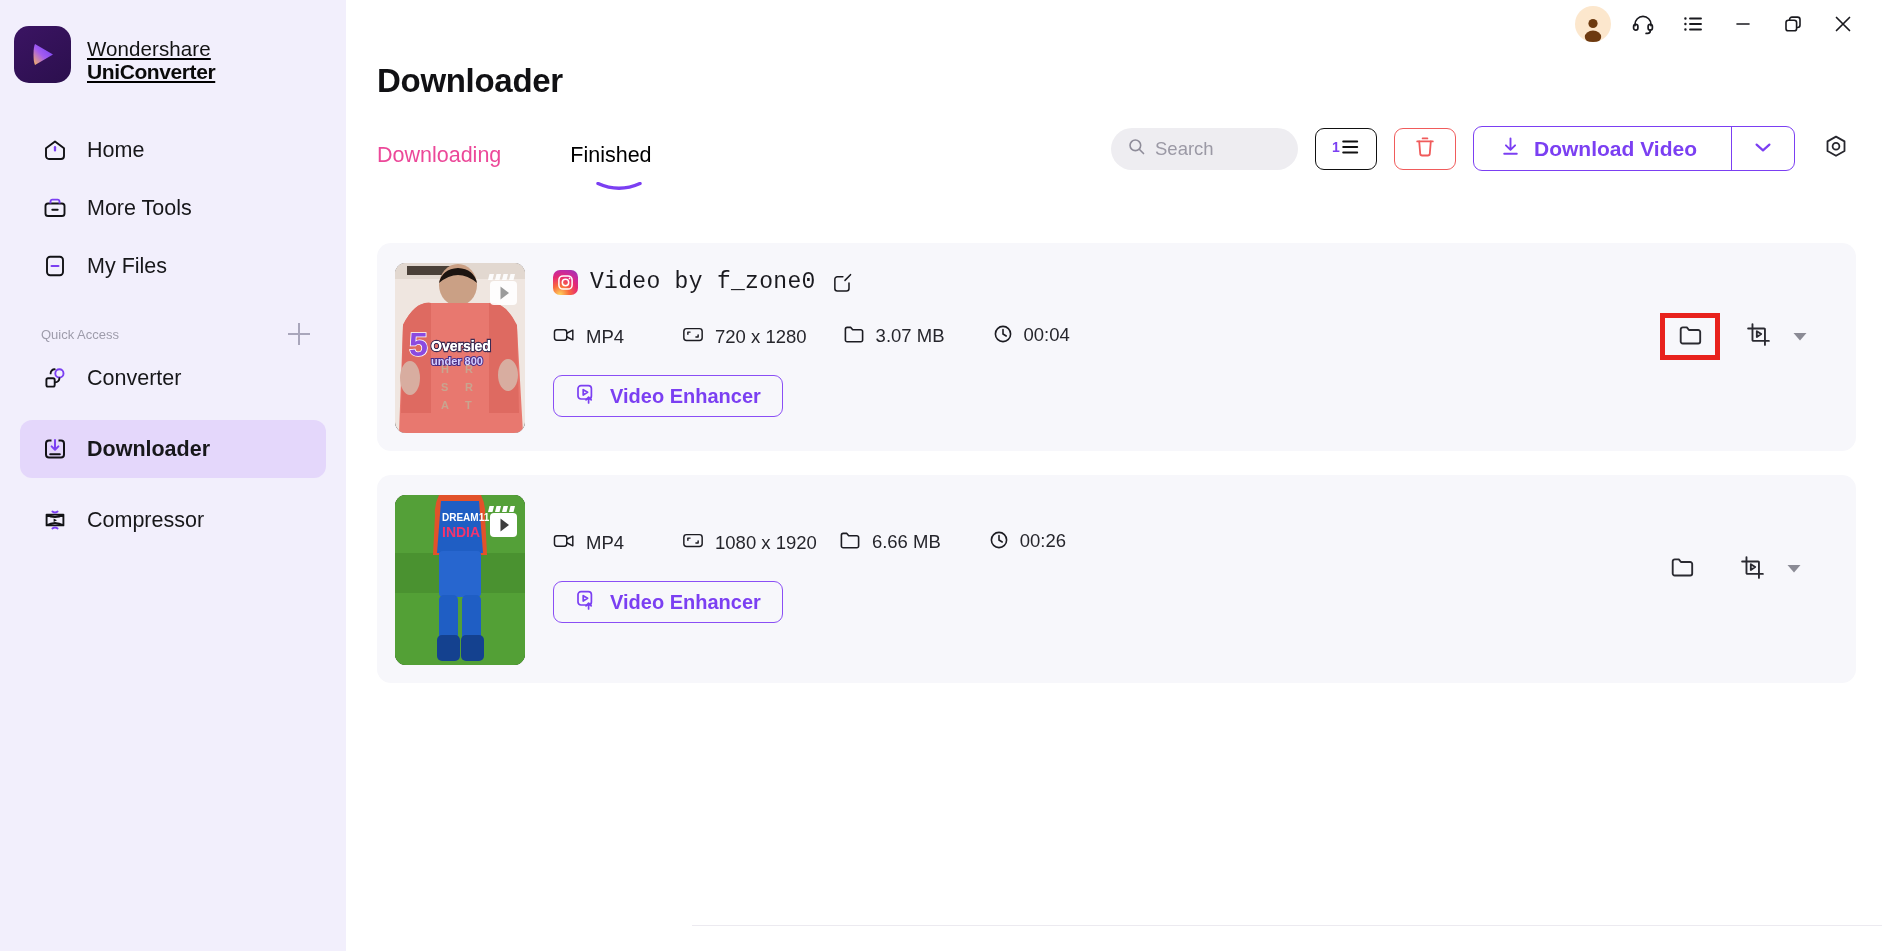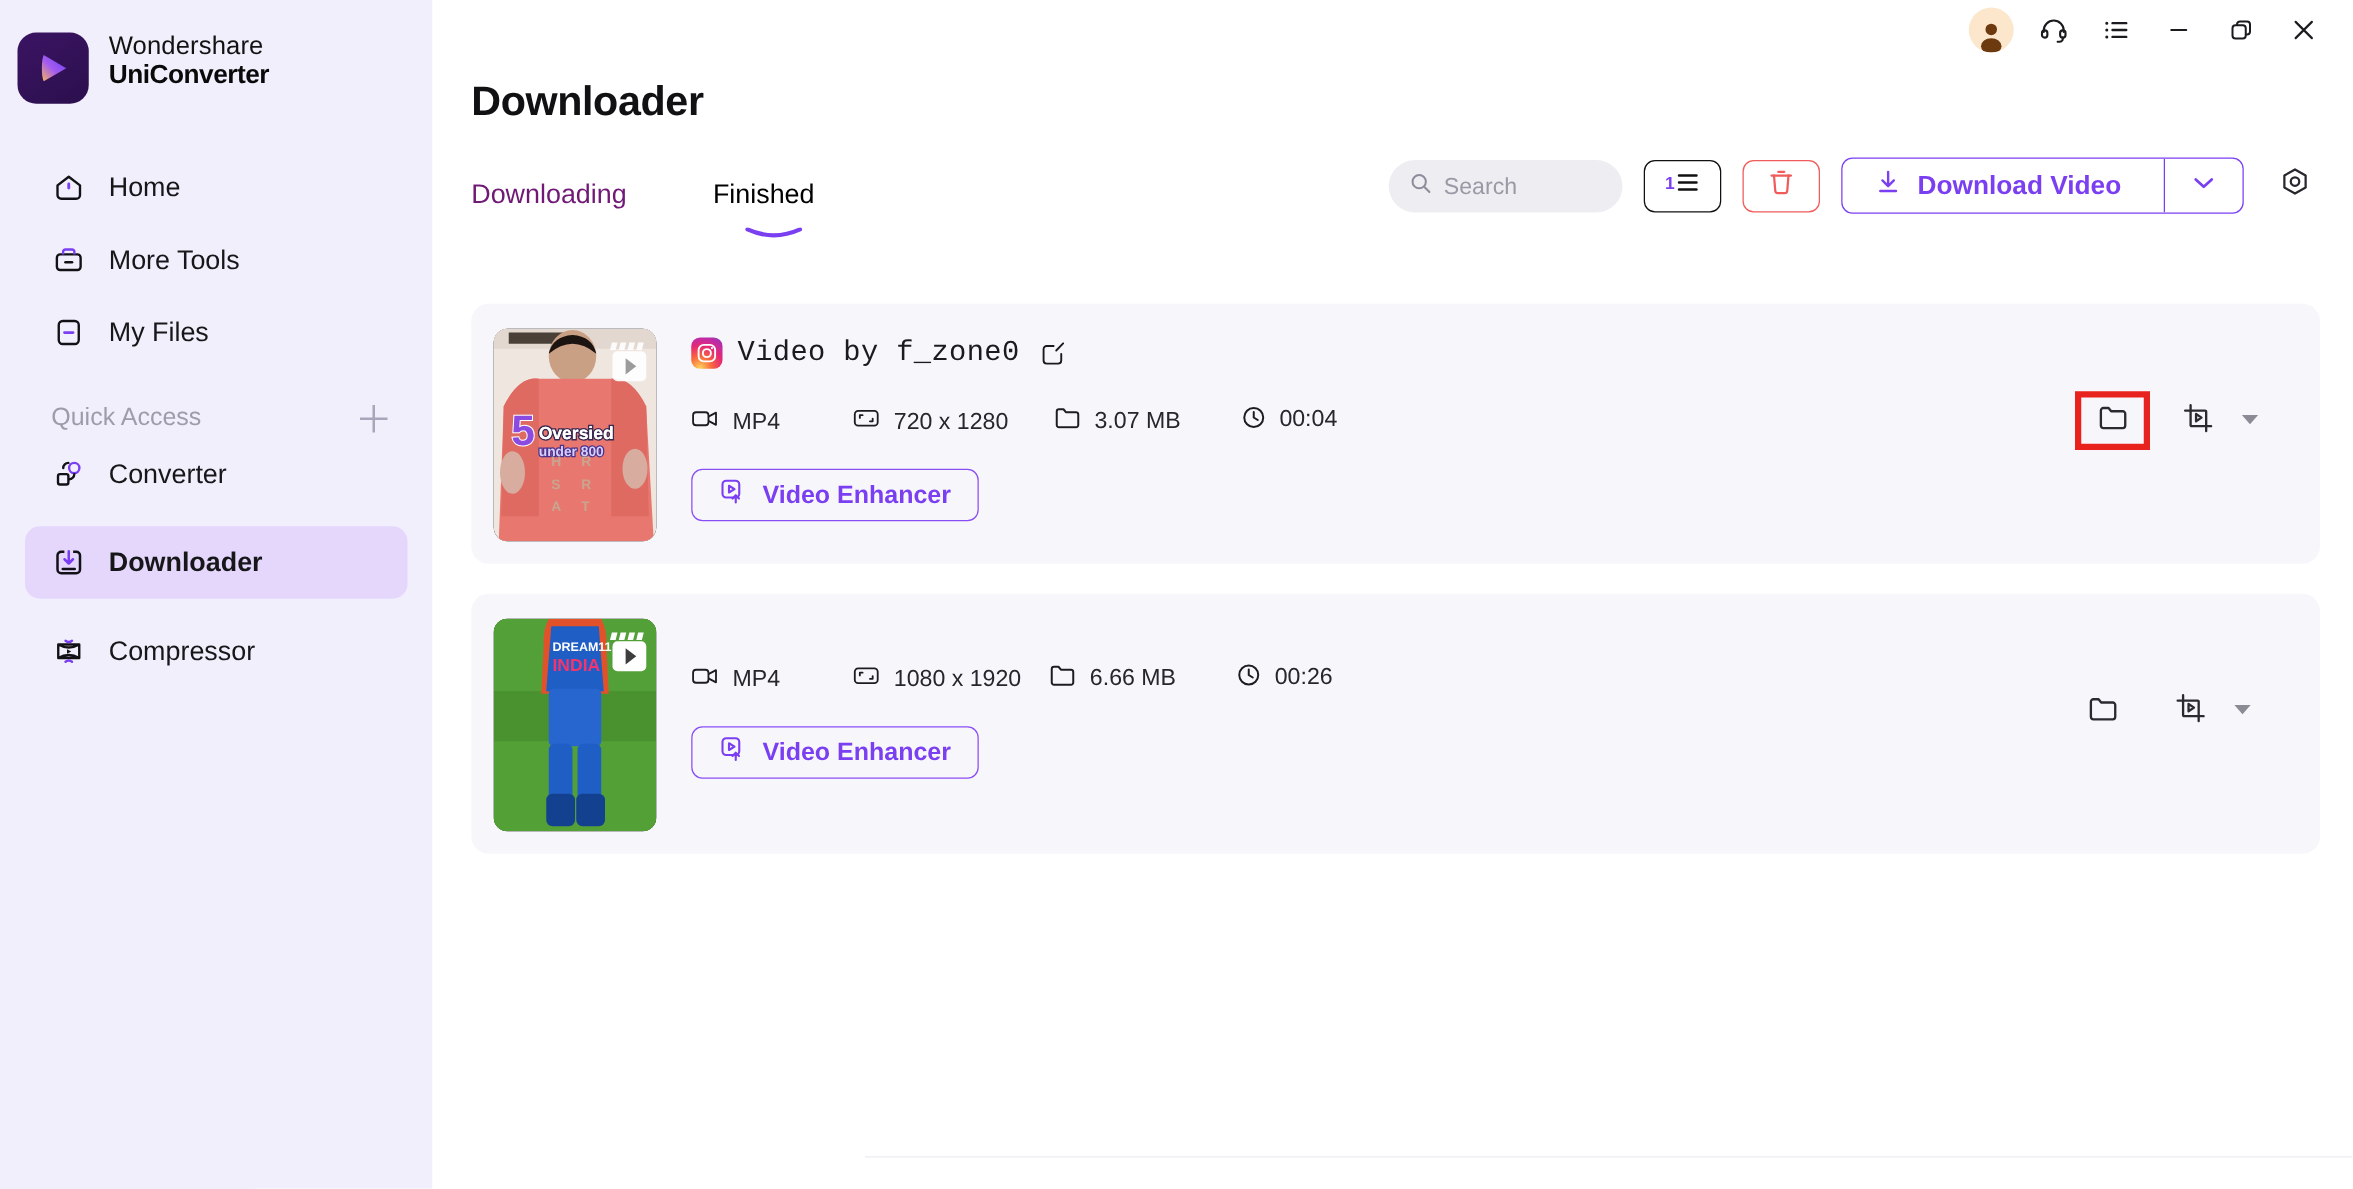--- a/index.html
+++ b/index.html
@@ -11,21 +11,21 @@
   }
   #app { position: relative; width: 1882px; height: 951px; display: flex; }
 
   
   .sidebar {
     width: 346px; height: 951px;
     background: #f2effc;
     flex: 0 0 346px;
     position: relative;
   }
-  .brand { display: flex; align-items: flex-start; gap: 16px; padding: 26px 0 0 14px; }
+  .brand { display: flex; align-items: flex-end; gap: 16px; padding: 26px 0 0 14px; text-decoration: underline; }
   .brand-logo {
     width: 57px; height: 57px; border-radius: 15px;
     background: linear-gradient(145deg,#3b1463 0%,#2b0f4d 100%);
     display: flex; align-items: center; justify-content: center;
     flex: 0 0 57px;
   }
   .brand-text { line-height: 1.06; }
   .brand-top { font-size: 20.5px; color: #121212; letter-spacing: .1px; }
   .brand-bottom { font-size: 21px; font-weight: 700; color: #0a0a0a; letter-spacing: -.4px; margin-top: 1px;}
 
@@ -37,21 +37,21 @@
     font-size: 21.5px; color: #17171a;
   }
   .nav-item .ico { width: 27px; height: 27px; flex: 0 0 27px; display:flex; align-items:center; justify-content:center;}
   .nav-item.active { background: #e4d7fb; font-weight: 700; }
   .nav-item.spaced { margin-top: 13px; }
 
   .quick-access {
     display: flex; align-items: center; justify-content: space-between;
     margin: 28px 36px 4px 41px;
   }
-  .quick-access .qa-label { font-size: 20px; color: #9e9cab; }
+  .quick-access .qa-label { font-size: 13px; color: #9e9cab; }
   .qa-plus { cursor: pointer; width: 22px; height: 22px; position: relative; }
   .qa-plus:before, .qa-plus:after {
     content:""; position:absolute; background:#a9a6bb;
   }
   .qa-plus:before { left: 0; top: 10px; width: 22px; height: 2px; }
   .qa-plus:after { top: 0; left: 10px; width: 2px; height: 22px; }
 
   
   .main { flex: 1 1 auto; position: relative; background: #ffffff; height: 951px; }
 
@@ -69,21 +69,21 @@
     overflow: hidden;
   }
 
   .page-title {
     position: absolute; left: 31px; top: 62px;
     font-size: 33px; font-weight: 700; color: #111114; letter-spacing: -.3px;
   }
 
   .tabs { position: absolute; left: 31px; top: 143px; display: flex; gap: 0; }
   .tab {
-    font-size: 21.5px; color: #701a75; cursor: pointer;
+    font-size: 21.5px; color: #ec4899; cursor: pointer;
     padding: 0 16px 0 0; position: relative; margin-right: 53px;
   }
   .tab:last-child { margin-right: 0; }
   .tab.active { color: #000000; font-weight: 400; }
   .tab-underline {
     position: absolute; left: 50%; transform: translateX(-50%);
     bottom: -15px; width: 46px; height: 10px;
   }
 
   .toolbar {

